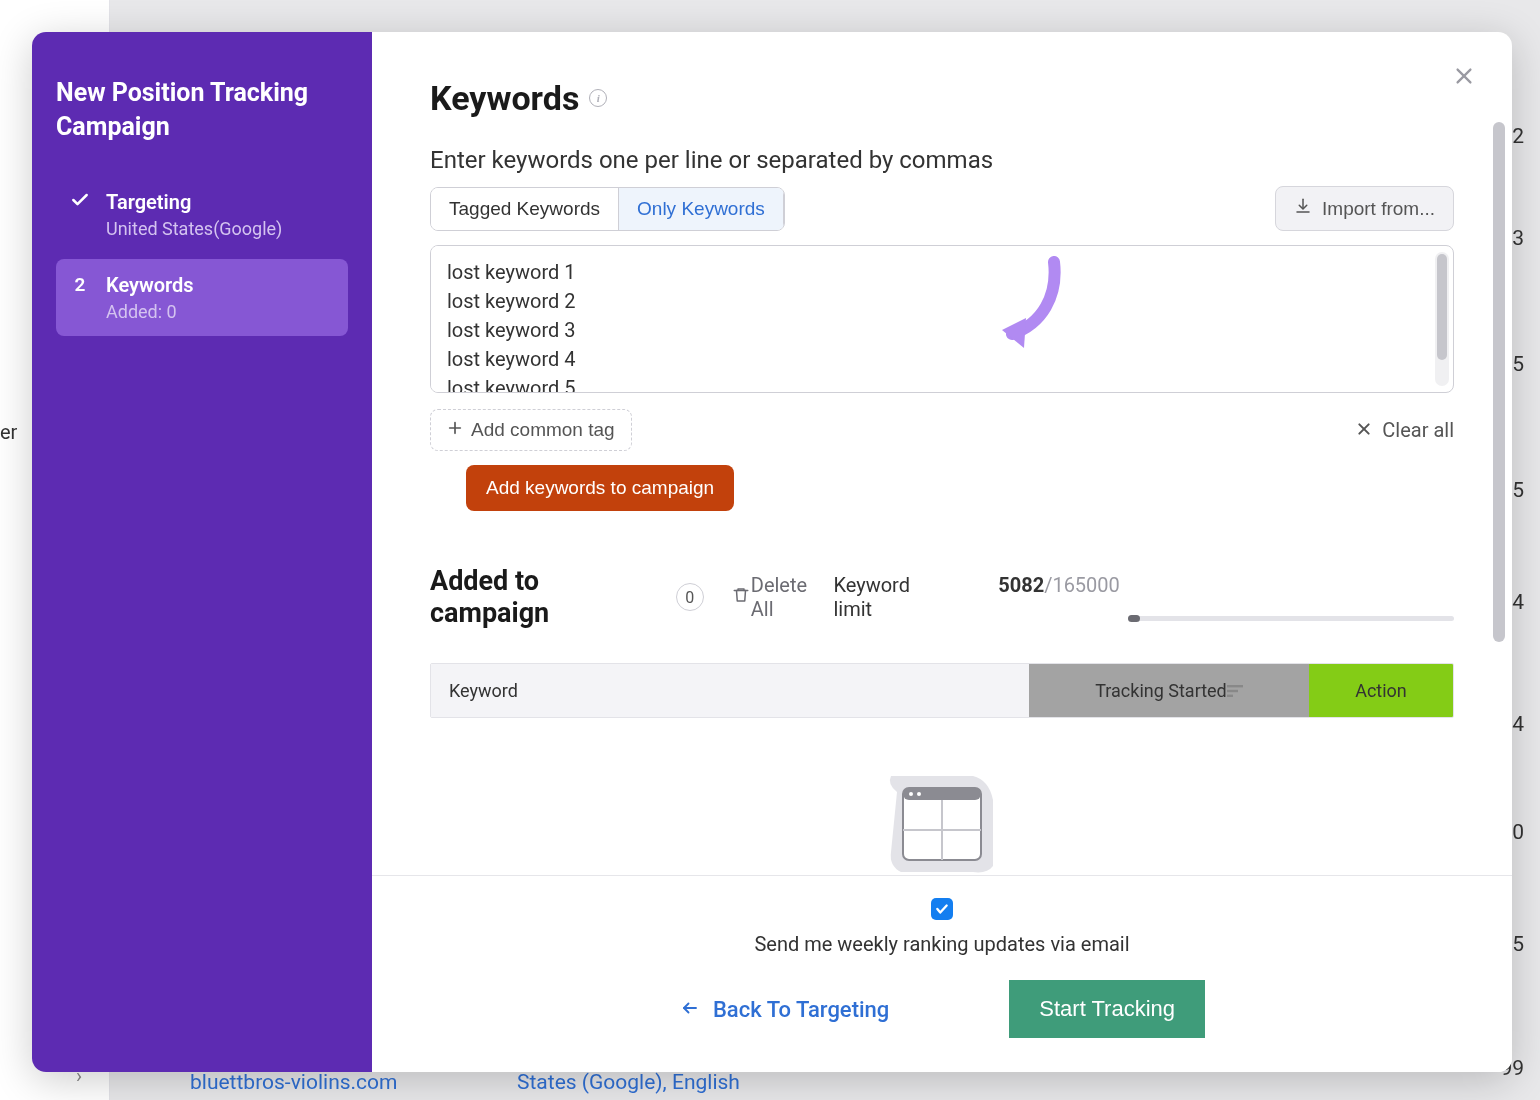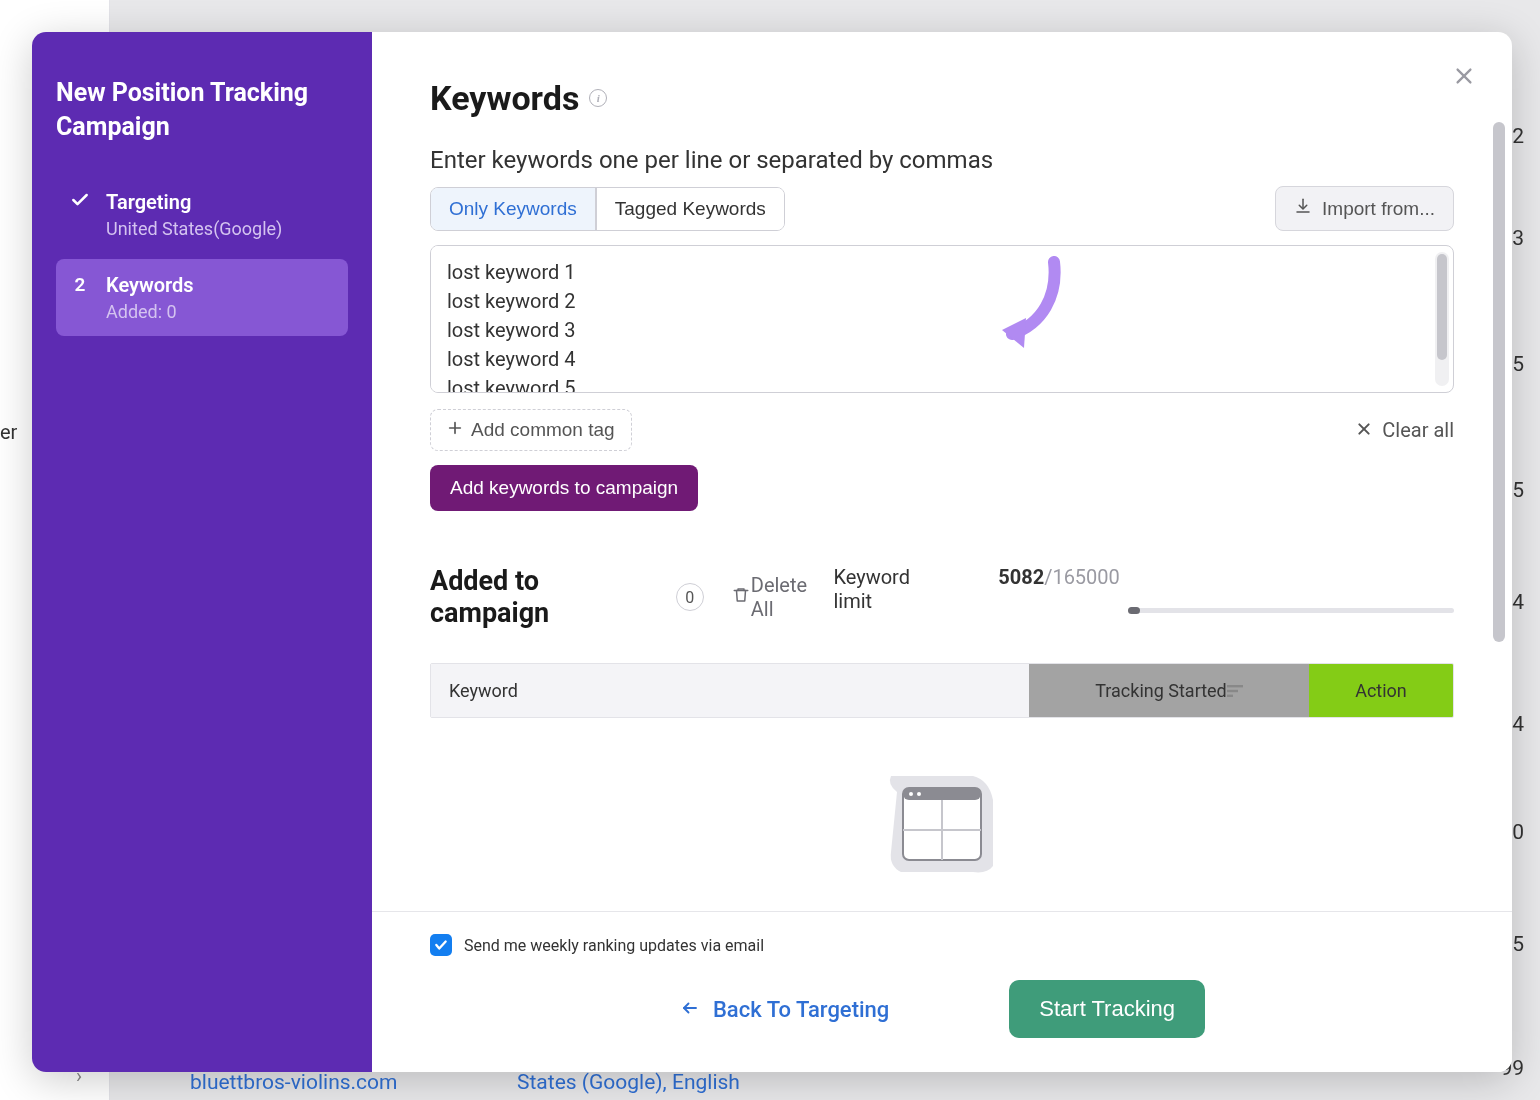--- a/index.html
+++ b/index.html
@@ -74,23 +74,23 @@
 .kw-textarea { width: calc(100% - 24px); height:100%; border:none; resize:none; padding: 12px 16px; font-size: 20px; line-height: 1.45; color:#333; font-family:inherit; outline:none; }
 .kw-scroll { position:absolute; right:4px; top:6px; bottom:6px; width:14px; background:#f0f0f2; border-radius:7px; }
 .kw-thumb { position:absolute; left:2px; right:2px; top:2px; height:106px; background:#c6c6cc; border-radius:6px; }
 
 .arrow-annot { position:absolute; left:565px; top:10px; width:80px; height:100px; pointer-events:none; }
 
 .tag-row { display:flex; align-items:center; justify-content:space-between; margin: 16px 0 14px; }
 .add-tag { display:flex; align-items:center; gap:8px; border:1.5px dashed #cfcfd6; border-radius:8px; padding: 9px 16px; font-size:19px; color:#555; background:#fff; cursor:pointer; }
 .clear-all { display:flex; align-items:center; gap:10px; color:#555; font-size:20px; cursor:pointer; }
 
-.add-kw-btn { background:#701a75; color:#fff; border:none; border-radius:8px; padding: 12px 20px; font-size:19px; cursor:pointer; }
-
-.added-header { display:flex; align-items:flex-start; justify-content:space-between; margin-top: 54px; }
+.add-kw-btn { background:#c2410c; color:#fff; border:none; border-radius:8px; padding: 12px 20px; font-size:19px; cursor:pointer;margin-left:36px; }
+
+.added-header { display:flex; align-items:center; justify-content:space-between; margin-top: 54px; }
 .added-left { display:flex; align-items:center; gap:14px; }
 .added-title { font-size: 27px; font-weight:700; color:#1a1a1a; }
 .count-badge { display:inline-flex; align-items:center; justify-content:center; min-width:28px; height:28px; border:1px solid #cfcfd6; border-radius:14px; font-size:16px; color:#555; padding:0 8px; }
 .delete-all { display:flex; align-items:center; gap:1px; color:#6b6b72; font-size:20px; cursor:pointer; }
 .limit-col { display:flex; flex-direction:row; align-items:flex-end; gap:8px; }
 .limit-row { display:flex; gap:48px; font-size:20px; color:#333; }
 .limit-vals .used { font-weight:700; }
 .limit-vals .total { color:#9a9aa2; }
 .limit-bar { width:330px; height:5px; background:#e3e3e8; border-radius:3px; position:relative; }
 .limit-bar-fill { position:absolute; left:0; top:-1px; width:12px; height:7px; background:#6b6b72; border-radius:4px; }
@@ -98,25 +98,25 @@
 .table { margin-top: 34px; border:1px solid #e3e3e8; border-radius:2px; overflow:hidden; }
 .thead { display:flex; }
 .th { padding: 16px 18px; font-size:18px; color:#333; }
 .th-kw { flex:1; background:#f4f4f7; }
 .th-track { width:280px; background:#a3a3a3; display:flex; align-items:center; justify-content:center; gap:0; }
 .th-action { width:144px; background:#84cc16; text-align:center; }
 
 .empty-illus { display:flex; justify-content:center; margin-top: 56px; }
 
 .footer { border-top:1px solid #e6e6ea; padding: 22px 58px 34px; background:#fff; }
-.weekly { display:flex; align-items:center; gap:12px; font-size:16px; color:#333; margin-bottom: 24px; }
+.weekly { display:flex; align-items:center; justify-content:center; gap:12px; font-size:20px; color:#333; margin-bottom: 24px; flex-direction: column; }
 .chk { width:22px; height:22px; border-radius:5px; background:#137ef0; display:flex; align-items:center; justify-content:center; }
 .action-row { display:flex; align-items:center; justify-content:center; gap:120px; }
 .back-link { display:flex; align-items:center; gap:12px; color:#2f6fd4; font-size:22px; font-weight:500; cursor:pointer; }
-.start-btn { background:#3f9c7a; color:#fff; border:none; border-radius:10px; padding: 16px 30px; font-size:22px; font-weight:500; cursor:pointer; }
+.start-btn { background:#3f9c7a; color:#fff; border:none; border-radius:0; padding: 16px 30px; font-size:22px; font-weight:500; cursor:pointer; }
 
 .content-scroll { position:absolute; right:6px; top:90px; width:14px; height:570px; background:transparent; }
 .content-thumb { width:12px; height:520px; background:#c6c6cc; border-radius:6px; margin:0 auto; }
 
 
 .bg-left-col { position:absolute; left:0; top:0; width:110px; height:1100px; background:#fff; border-right:1px solid #e3e3e8; }
 .bg-caret { position:absolute; left:76px; bottom:12px; color:#888; font-size:20px; }
 .bg-text-lt { position:absolute; left:0; top:420px; color:#333; font-size:20px; }
 .bg-link { position:absolute; left:190px; bottom:6px; color:#2f6fd4; font-size:21px; }
 .bg-link2 { position:absolute; left:517px; bottom:6px; color:#2f6fd4; font-size:21px; }
@@ -177,22 +177,22 @@
 
       <h1 class="page-title">
         <span>Keywords</span>
         <span class="info-icon">i</span>
       </h1>
 
       <p class="hint">Enter keywords one per line or separated by commas</p>
 
       <div class="toolbar-row">
         <div class="seg">
+          <button class="seg-btn">Tagged Keywords</button>
           <button class="seg-btn active">Only Keywords</button>
-          <button class="seg-btn">Tagged Keywords</button>
         </div>
         <button class="import-btn">
           <span>
             <svg width="18" height="18" viewBox="0 0 24 24" fill="none" stroke="#555" stroke-width="2" stroke-linecap="round" stroke-linejoin="round">
                 <path d="M12 3v12"></path>
                 <polyline points="7 11 12 16 17 11"></polyline>
                 <path d="M4 20h16"></path>
               </svg>
           </span>
           <span>Import from...</span>

